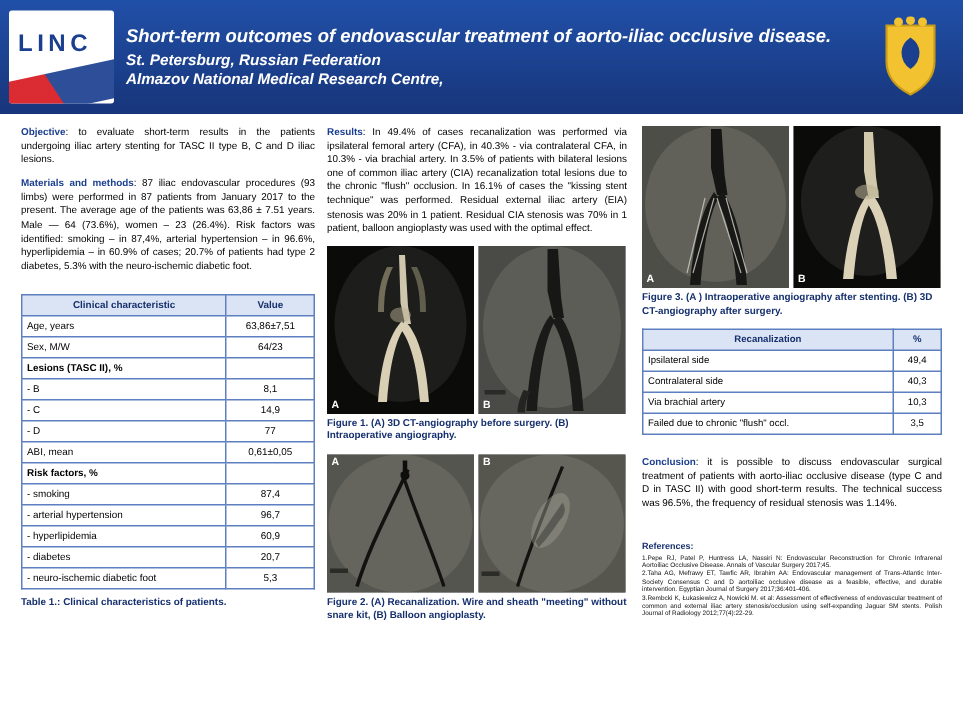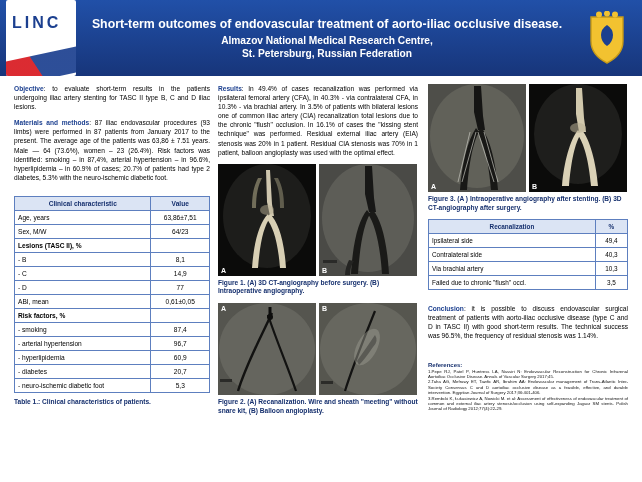--- a/index.html
+++ b/index.html
@@ -26,21 +26,21 @@
     width: 642px;
     height: 76px;
     background: #1b3f8f;
     background: linear-gradient(180deg, #2150a8 0%, #17357a 100%);
     color: #ffffff;
     display: flex;
     align-items: center;
   }
   .logo-left {
     width: 70px;
-    height: 76px;
+    height: 62px;
     margin-left: 6px;
     background: #ffffff;
     border-radius: 2px;
     position: relative;
     overflow: hidden;
     flex: 0 0 auto;
   }
   .logo-left .linc-text {
     position: absolute;
     left: 6px; top: 14px;
@@ -52,22 +52,23 @@
   .logo-left .swoosh {
     position: absolute;
     left: 0; bottom: -4px;
     width: 70px; height: 26px;
     background: linear-gradient(60deg, #d81920 0%, #d81920 45%, #1b3f8f 46%, #1b3f8f 100%);
     transform: skewY(-12deg);
     opacity: .92;
   }
   .title-block {
     flex: 1 1 auto;
-    text-align: center;
+    text-align: left;
     padding: 0 8px;
+    font-style: italic;
   }
   .title-main {
     font-size: 12.3px;
     font-weight: bold;
     line-height: 15px;
     margin-bottom: 2px;
   }
   .title-authors {
     font-size: 10.6px;
     font-weight: bold;
@@ -208,22 +209,22 @@
 
 <div class="poster">
 
   <div class="header">
     <div class="logo-left">
       <div class="linc-text">LINC</div>
       <div class="swoosh"></div>
     </div>
     <div class="title-block">
       <div class="title-main">Short-term outcomes of endovascular treatment of aorto-iliac occlusive disease.</div>
+      <div class="title-affil">St. Petersburg, Russian Federation</div>
       <div class="title-affil">Almazov  National Medical Research Centre,</div>
-      <div class="title-affil">St. Petersburg, Russian Federation</div>
     </div>
     <div class="logo-right">
       <svg class="crest" viewBox="0 0 40 54">
         <path d="M4 6 L36 6 L36 30 Q36 44 20 52 Q4 44 4 30 Z" fill="#f2c230" stroke="#c79a18" stroke-width="1.4"></path>
         <path d="M20 14 q-6 4 -6 10 q0 7 6 11 q6 -4 6 -11 q0 -6 -6 -10 z" fill="#1b3f8f"></path>
         <circle cx="12" cy="3.6" r="3" fill="#f2c230"></circle>
         <circle cx="20" cy="2.6" r="3" fill="#f2c230"></circle>
         <circle cx="28" cy="3.6" r="3" fill="#f2c230"></circle>
       </svg>
     </div>

